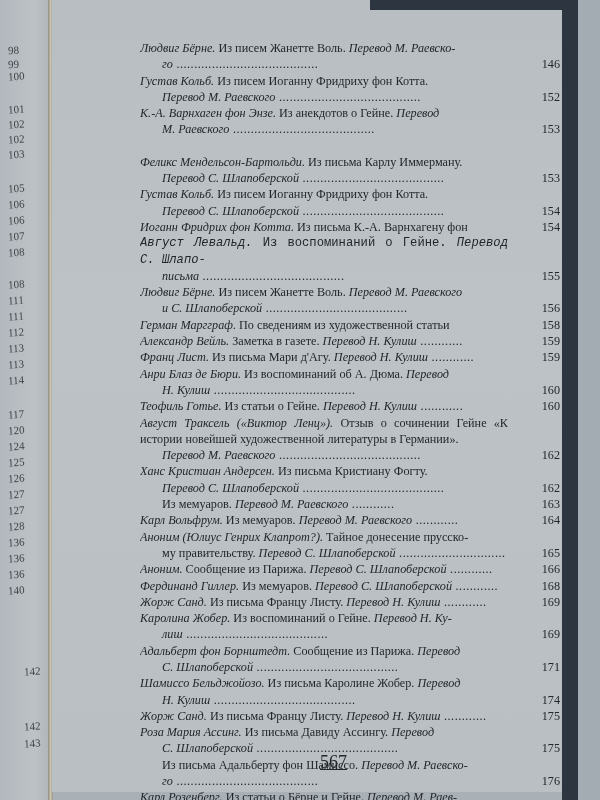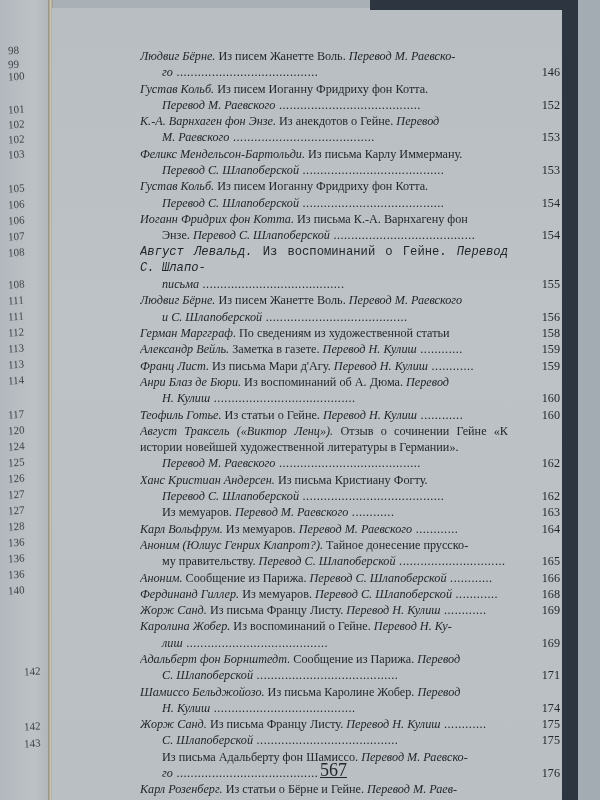--- a/index.html
+++ b/index.html
@@ -10,21 +10,21 @@
   }
   .left-page {
     position:absolute; left:0; top:0; width:50px; height:800px;
     background:linear-gradient(90deg,#b2b8bd 0%,#bcc2c6 70%,#aeb4b8 100%);
   }
   .gutter {
     position:absolute; left:48px; top:0; width:5px; height:800px;
     background:linear-gradient(90deg,#8c8a80,#c9c3b0,#9a978c);
   }
   .page {
-    position:absolute; left:52px; top:8px; width:510px; height:792px;
+    position:absolute; left:52px; top:0; width:510px; height:792px;
     background:linear-gradient(180deg,#b8bec2 0%,#bcc2c6 40%,#b9bfc3 100%);
   }
   .cover {
     position:absolute; left:562px; top:0; width:16px; height:800px;
     background:#2d3640;
   }
   .cover-top {
     position:absolute; left:370px; top:0; width:208px; height:10px;
     background:#2d3640;
   }
@@ -107,32 +107,31 @@
         <span class="line first" style="white-space: normal; overflow: hidden;"><span class="i">Густав Кольб.</span><span> Из писем Иоганну Фридриху фон Котта.</span></span>
         <span class="line cont" style="white-space: normal; overflow: hidden;"><span class="i">Перевод М. Раевского</span><span class="dots"> ........................................</span></span>
         <span class="pg">152</span>
       </div>
       <div class="entry">
         <span class="line first" style="white-space: normal; overflow: hidden;"><span class="i">К.-А. Варнхаген фон Энзе.</span><span> Из анекдотов о Гейне. </span><span class="i">Перевод</span></span>
         <span class="line cont" style="white-space: normal; overflow: hidden;"><span class="i">М. Раевского</span><span class="dots"> ........................................</span></span>
         <span class="pg">153</span>
       </div>
       <div class="entry">
-        <span class="line first" style="white-space: normal; overflow: hidden;"><span class="i">Феликс Мендельсон-Бартольди.</span><span> Из письма Карлу Иммерману.</span></span>
+        <span class="line first" style="white-space: normal; overflow: hidden; margin-top: 16px;"><span class="i">Феликс Мендельсон-Бартольди.</span><span> Из письма Карлу Иммерману.</span></span>
         <span class="line cont" style="white-space: normal; overflow: hidden;"><span class="i">Перевод С. Шлапоберской</span><span class="dots"> ........................................</span></span>
         <span class="pg">153</span>
       </div>
       <div class="entry">
         <span class="line first" style="white-space: normal; overflow: hidden;"><span class="i">Густав Кольб.</span><span> Из писем Иоганну Фридриху фон Котта.</span></span>
         <span class="line cont" style="white-space: normal; overflow: hidden;"><span class="i">Перевод С. Шлапоберской</span><span class="dots"> ........................................</span></span>
         <span class="pg">154</span>
       </div>
       <div class="entry">
         <span class="line first" style="white-space: normal; overflow: hidden;"><span class="i">Иоганн Фридрих фон Котта.</span><span> Из письма К.-А. Варнхагену фон</span></span>
-        <span class="line cont" style="white-space: normal; overflow: hidden;"><span>Энзе. </span><span class="i">Перевод С. Шлапоберской</span><span class="dots"> ........................................</span></span>
         <span class="pg">154</span>
       </div>
       <div class="entry">
         <span class="line first" style="white-space: normal; overflow: hidden; font-family: Liberation Mono, monospace;"><span class="i">Август Левальд.</span><span> Из воспоминаний о Гейне. </span><span class="i">Перевод С. Шлапо-</span></span>
         <span class="line cont" style="white-space: normal; overflow: hidden;"><span class="i">письма</span><span class="dots"> ........................................</span></span>
         <span class="pg">155</span>
       </div>
       <div class="entry">
         <span class="line first" style="white-space: normal; overflow: hidden;"><span class="i">Людвиг Бёрне.</span><span> Из писем Жанетте Воль. </span><span class="i">Перевод М. Раевского</span></span>
         <span class="line cont" style="white-space: normal; overflow: hidden;"><span class="i">и С. Шлапоберской</span><span class="dots"> ........................................</span></span>
@@ -207,20 +206,21 @@
       <div class="entry">
         <span class="line first" style="white-space: normal; overflow: hidden;"><span class="i">Шамиссо Бельджойозо.</span><span> Из письма Каролине Жобер. </span><span class="i">Перевод</span></span>
         <span class="line cont" style="white-space: normal; overflow: hidden;"><span class="i">Н. Кулиш</span><span class="dots"> ........................................</span></span>
         <span class="pg">174</span>
       </div>
       <div class="entry">
         <span class="line first" style="white-space: normal; overflow: hidden;"><span class="i">Жорж Санд.</span><span> Из письма Францу Листу. </span><span class="i">Перевод Н. Кулиш</span><span class="dots"> ............</span></span>
         <span class="pg">175</span>
       </div>
       <div class="entry">
+        <span class="line first" style="white-space: normal; overflow: hidden;"><span class="i">Роза Мария Ассинг.</span><span> Из письма Давиду Ассингу. </span><span class="i">Перевод</span></span>
         <span class="line cont" style="white-space: normal; overflow: hidden;"><span class="i">С. Шлапоберской</span><span class="dots"> ........................................</span></span>
         <span class="pg">175</span>
       </div>
       <div class="entry indent">
         <span class="line first" style="white-space: normal; overflow: hidden;"><span>Из письма Адальберту фон Шамиссо. </span><span class="i">Перевод М. Раевско-</span></span>
         <span class="line cont" style="white-space: normal; overflow: hidden;"><span class="i">го</span><span class="dots"> ........................................</span></span>
         <span class="pg">176</span>
       </div>
       <div class="entry">
         <span class="line first" style="white-space: normal; overflow: hidden;"><span class="i">Карл Розенберг.</span><span> Из статьи о Бёрне и Гейне. </span><span class="i">Перевод М. Раев-</span></span>

